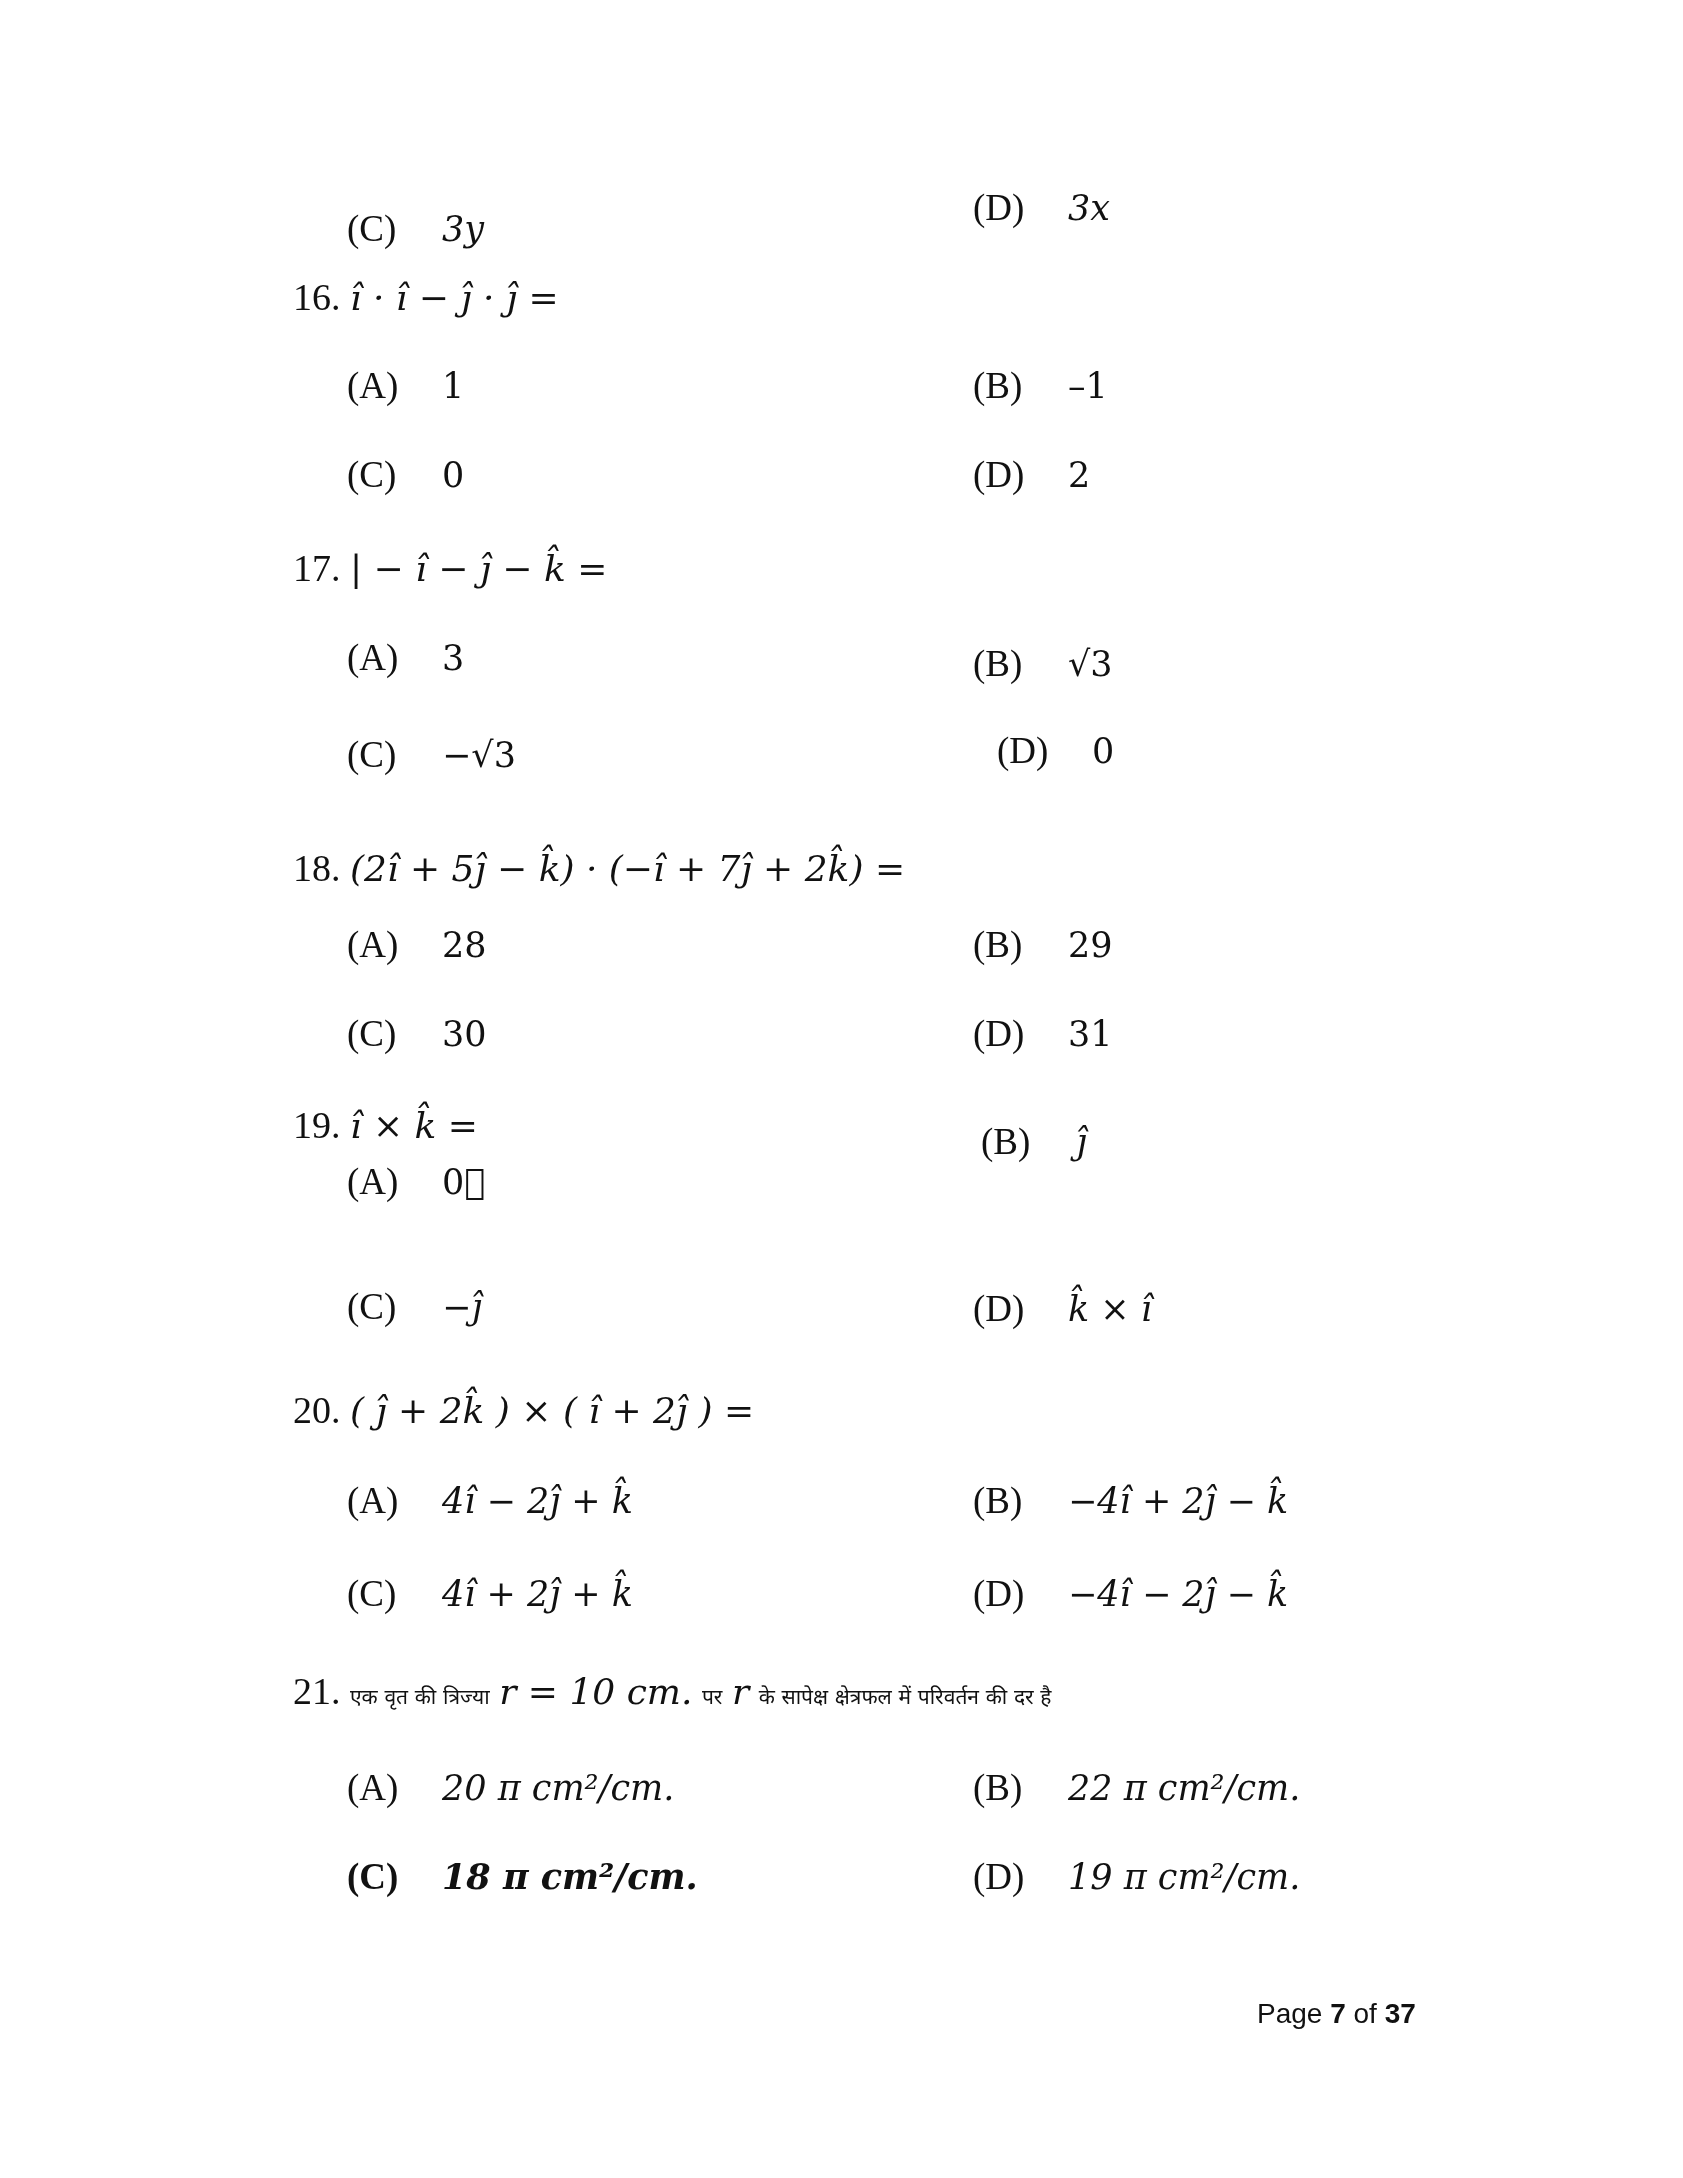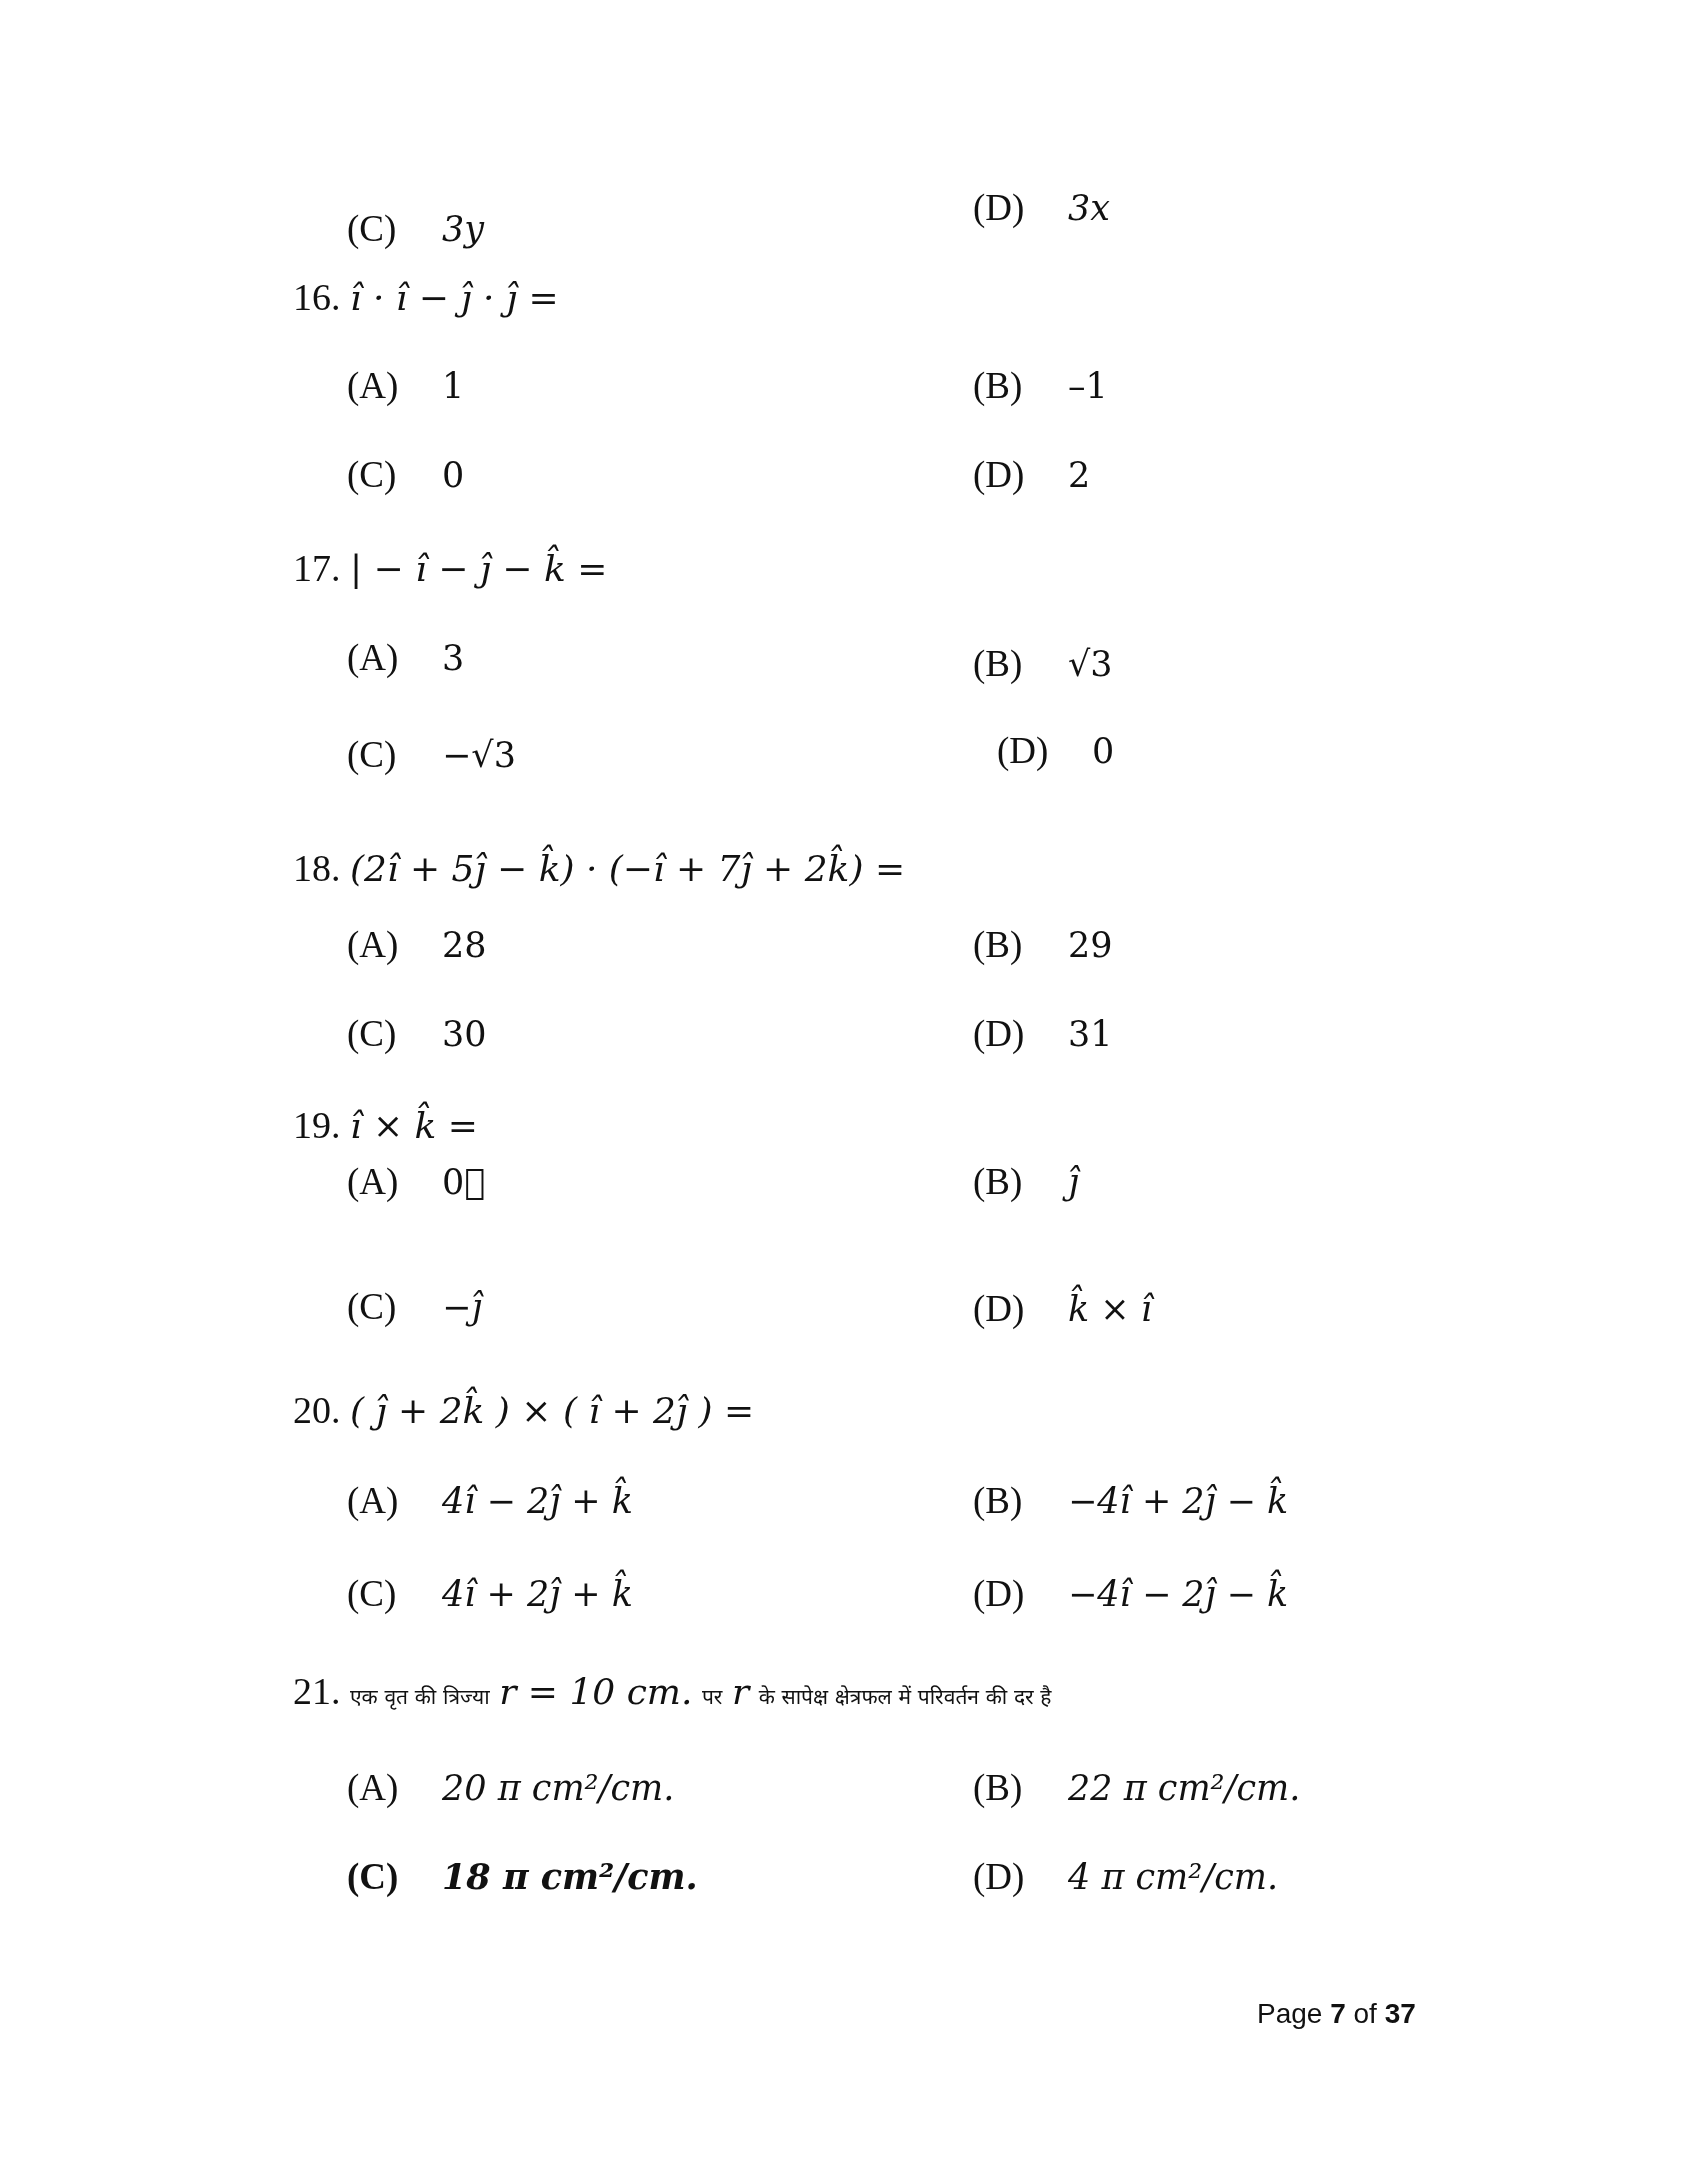--- a/index.html
+++ b/index.html
@@ -53,21 +53,21 @@
 <div class="opt left" style="top:923px;"><span class="lbl">(A)</span><span class="val">28</span></div>
 <div class="opt right" style="top:923px;"><span class="lbl">(B)</span><span class="val">29</span></div>
 <div class="opt left" style="top:1012px;"><span class="lbl">(C)</span><span class="val">30</span></div>
 <div class="opt right" style="top:1012px;"><span class="lbl">(D)</span><span class="val">31</span></div>
 
 <div class="qnum-line" style="top:1103px;">
   <span class="qnum">19.</span>
   <span class="math">î × k̂ =</span>
 </div>
 <div class="opt left" style="top:1137px;margin-top:23px;"><span class="lbl">(A)</span><span class="val">0⃗</span></div>
-<div class="opt right" style="top:1160px;"><span class="lbl">(B)</span><span class="val math">ĵ</span></div>
+<div class="opt right" style="top:1120px;margin-left:8px;"><span class="lbl">(B)</span><span class="val math">ĵ</span></div>
 <div class="opt left" style="top:1285px;"><span class="lbl">(C)</span><span class="val math">−ĵ</span></div>
 <div class="opt right" style="top:1287px;"><span class="lbl">(D)</span><span class="val math">k̂ × î</span></div>
 
 <div class="qnum-line" style="top:1388px;">
   <span class="qnum">20.</span>
   <span class="math">( ĵ + 2k̂ ) × ( î + 2ĵ ) =</span>
 </div>
 <div class="opt left" style="top:1479px;"><span class="lbl">(A)</span><span class="val math">4î − 2ĵ + k̂</span></div>
 <div class="opt right" style="top:1479px;"><span class="lbl">(B)</span><span class="val math">−4î + 2ĵ − k̂</span></div>
 <div class="opt left" style="top:1572px;"><span class="lbl">(C)</span><span class="val math">4î + 2ĵ + k̂</span></div>
@@ -77,21 +77,21 @@
   <span class="qnum">21.</span>
   <span class="hindi">एक वृत की त्रिज्या</span>
   <span class="math">r = 10 cm.</span>
   <span class="hindi">पर</span>
   <span class="math">r</span>
   <span class="hindi">के सापेक्ष क्षेत्रफल में परिवर्तन की दर है</span>
 </div>
 <div class="opt left" style="top:1766px;"><span class="lbl">(A)</span><span class="val math">20 π cm²/cm.</span></div>
 <div class="opt right" style="top:1766px;"><span class="lbl">(B)</span><span class="val math">22 π cm²/cm.</span></div>
 <div class="opt left" style="top:1855px;font-weight:bold;"><span class="lbl">(C)</span><span class="val math">18 π cm²/cm.</span></div>
-<div class="opt right" style="top:1855px;"><span class="lbl">(D)</span><span class="val math">4 π cm²/cm.</span></div>
+<div class="opt right" style="top:1855px;"><span class="lbl">(D)</span><span class="val math">19 π cm²/cm.</span></div>
 
 <div class="footer">
   <span>Page</span>
   <b>7</b>
   <span>of</span>
   <b>37</b>
 </div>
 
 
 </body></html>

